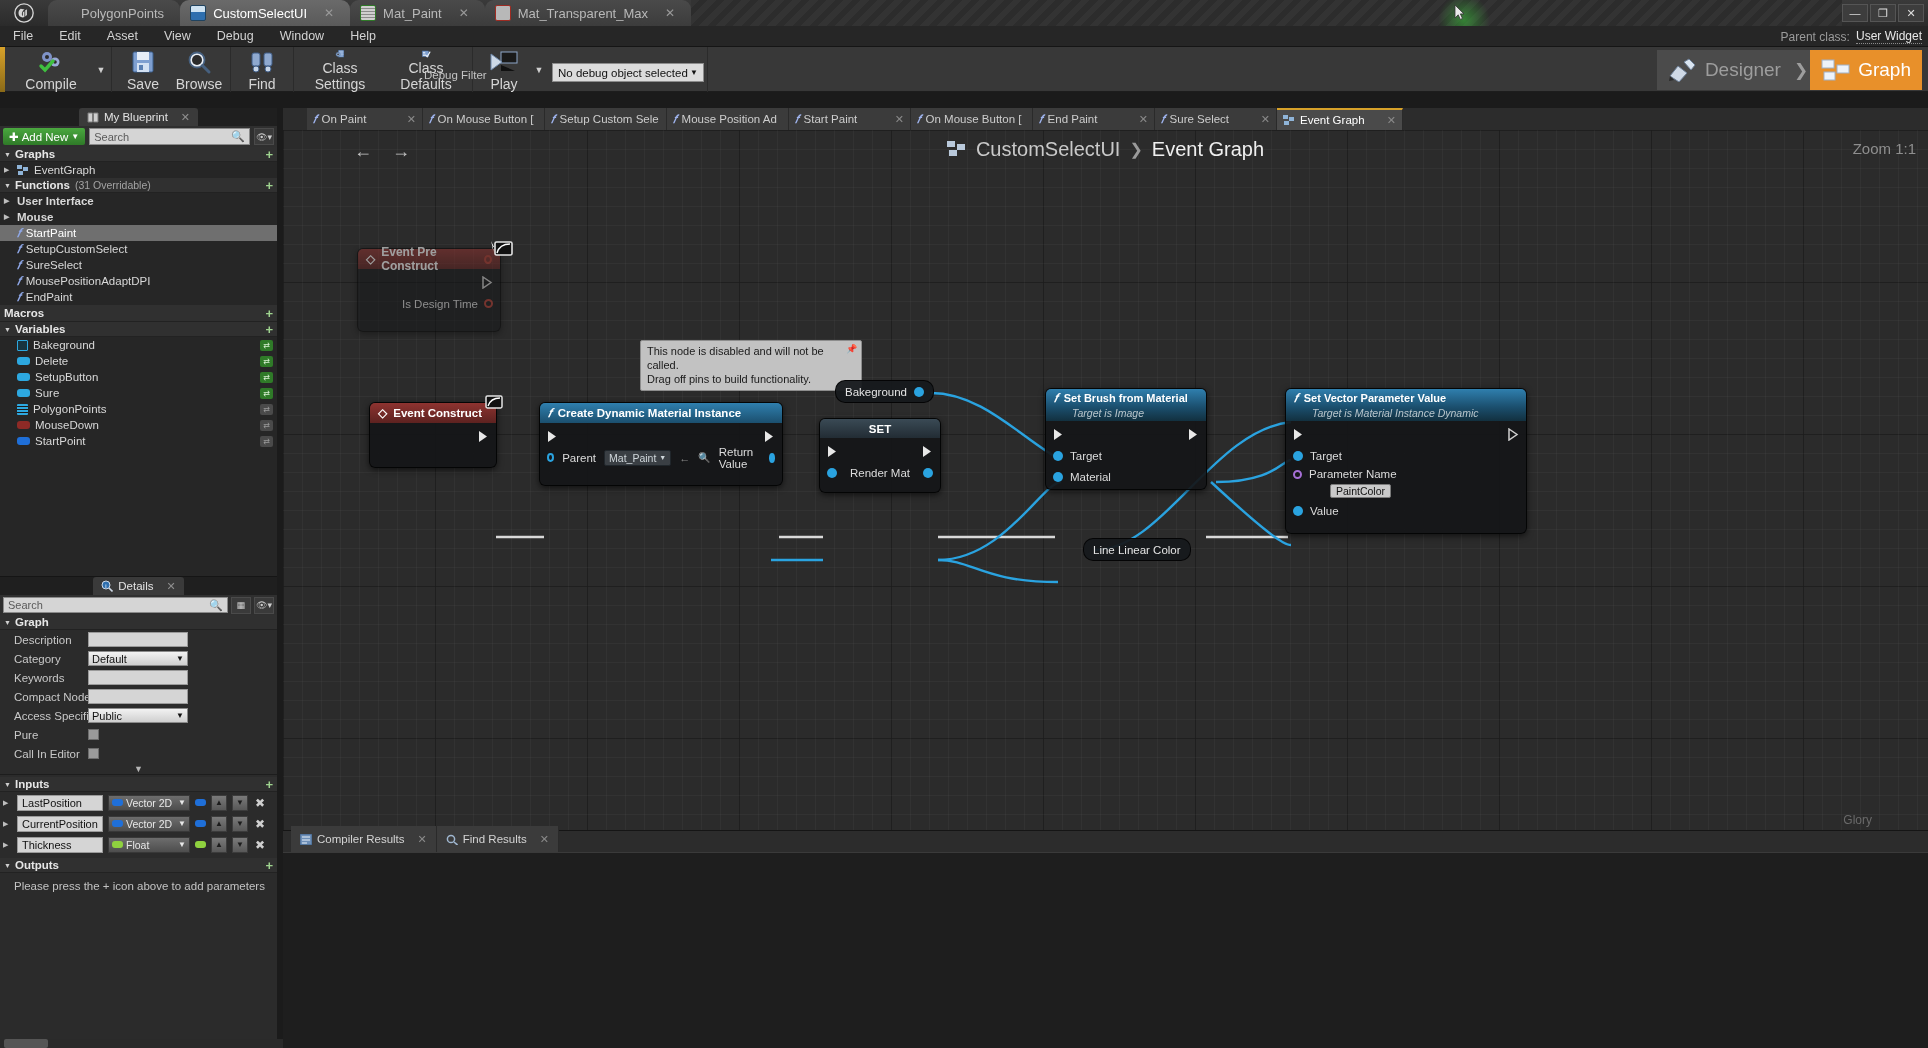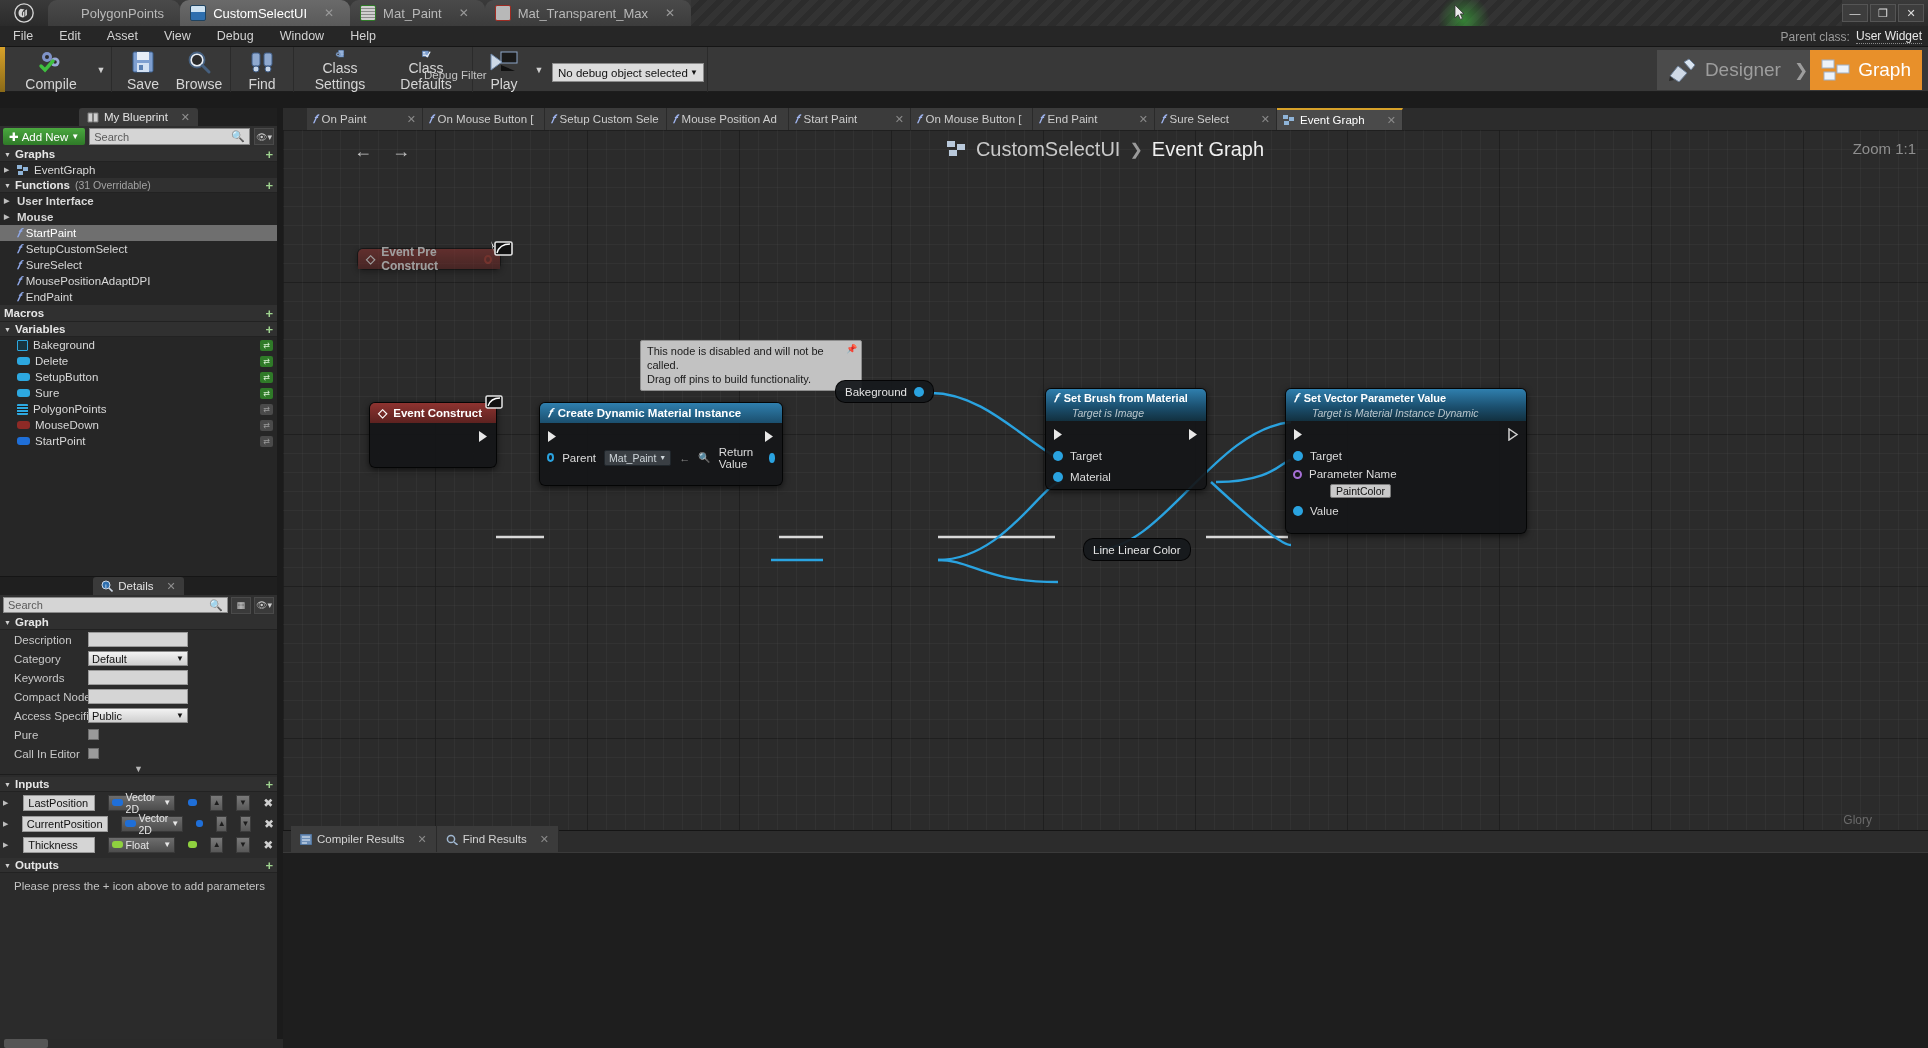--- a/index.html
+++ b/index.html
@@ -102,21 +102,21 @@
   .detrow { height:19px; display:flex; align-items:center; font-size:11.5px; }
   .detrow .dlabel { width:88px; padding-left:14px; color:#c8c8c8; overflow:hidden; white-space:nowrap; }
   .detrow .dfield { width:100px; height:15px; background:#d5d5d5; border:1px solid #9a9a9a; }
   .detrow .dcombo { width:100px; height:15px; background:linear-gradient(180deg,#f2f2f2,#cfcfcf);
     border:1px solid #8a8a8a; color:#111; font-size:11px; display:flex; align-items:center;
     padding:0 3px; justify-content:space-between; }
   .detrow .dcheck { width:11px; height:11px; background:#9a9a9a; border:1px solid #6d6d6d; }
   #det-expander { height:12px; display:flex; align-items:center; justify-content:center;
     color:#b5b5b5; font-size:9px; border-bottom:1px solid #1d1d1d; }
 
-  .iorow { height:21px; display:flex; align-items:center; gap:13px; padding:0 3px; }
+  .iorow { height:21px; display:flex; align-items:center; gap:5px; padding:0 3px; }
   .iorow .tri { font-size:7px; color:#bdbdbd; width:9px; }
   .ioname { width:86px; height:16px; background:#d5d5d5; border:1px solid #9a9a9a; color:#111;
     font-size:11px; display:flex; align-items:center; padding:0 4px; }
   .iotype { width:82px; height:16px; background:linear-gradient(180deg,#6d6d6d,#4d4d4d);
     border:1px solid #383838; color:#e8e8e8; font-size:10.5px; display:flex; align-items:center;
     gap:3px; padding:0 3px; justify-content:space-between; }
   .iopill { width:11px; height:7px; border-radius:3px; }
   .arrowbtn { width:16px; height:16px; background:linear-gradient(180deg,#7a7a7a,#585858);
     border:1px solid #3c3c3c; display:flex; align-items:center; justify-content:center;
     font-size:8px; color:#1c1c1c; }
@@ -700,20 +700,33 @@
     <div>This node is disabled and will not be called.</div>
     <div>Drag off pins to build functionality.</div>
   </div>
 
   <div class="node" style="left:74px; top:118px; width:144px; opacity:.55;">
     <div class="nhdr evt">
       <span>◇</span>
       <span>Event Pre Construct</span>
       <span class="dot red-o" style="margin-left:auto"></span>
     </div>
+    <div class="nbody" style="height:62px;position:relative">
+      <div class="pinrow" style="justify-content:flex-end">
+        <span class="exec">
+          <svg width="11" height="13" viewBox="0 0 11 13">
+              <path d="M1 1l8 5.5L1 12z" fill="none" stroke="#cfcfcf" stroke-width="1.5"></path>
+            </svg>
+        </span>
+      </div>
+      <div class="pinrow" style="justify-content:flex-end;gap:6px">
+        <span>Is Design Time</span>
+        <span class="dot red-o"></span>
+      </div>
+    </div>
   </div>
   <div style="position:absolute;left:206px;top:110px">
     <svg width="24" height="22" viewBox="0 0 24 22">
         <rect x="6" y="2" width="17" height="13" rx="1.5" fill="#111" stroke="#e3e3e3" stroke-width="1.6"></rect>
         <path d="M8 13c2-7 7-9 13-9" stroke="#fff" stroke-width="1.4" fill="none"></path>
         <path d="M2 1l3 6-2 0 2 5" fill="#fff"></path>
       </svg>
   </div>
 
   <div class="node" style="left:86px; top:272px; width:128px;">
@@ -764,20 +777,44 @@
           <span style="font-size:7px">▼</span>
         </span>
         <span style="color:#8a8a8a;font-size:11px">←</span>
         <span style="color:#8a8a8a;font-size:10px">🔍</span>
         <span style="margin-left:auto">Return Value</span>
         <span class="dot blue"></span>
       </div>
     </div>
   </div>
 
+  <div class="node" style="left:536px; top:288px; width:122px;">
+    <div class="setnode-hdr">
+      <span>SET</span>
+    </div>
+    <div class="nbody" style="height:54px">
+      <div class="pinrow">
+        <span class="exec">
+          <svg width="11" height="13" viewBox="0 0 11 13">
+              <path d="M1 1l8 5.5L1 12z" fill="#e8e8e8"></path>
+            </svg>
+        </span>
+        <span class="exec">
+          <svg width="11" height="13" viewBox="0 0 11 13">
+              <path d="M1 1l8 5.5L1 12z" fill="#e8e8e8"></path>
+            </svg>
+        </span>
+      </div>
+      <div class="pinrow">
+        <span class="dot blue"></span>
+        <span>Render Mat</span>
+        <span class="dot blue"></span>
+      </div>
+    </div>
+  </div>
 
   <div class="varnode" style="left:552px; top:250px;">
     <span>Bakeground</span>
     <span class="dot blue"></span>
   </div>
 
   <div class="node" style="left:762px; top:258px; width:162px;">
     <div class="nhdr func" style="height:18px">
       <span class="fx" style="font-style:italic;font-family:'Liberation Serif',serif">𝑓</span>
       <span style="font-size:11px">Set Brush from Material</span>

